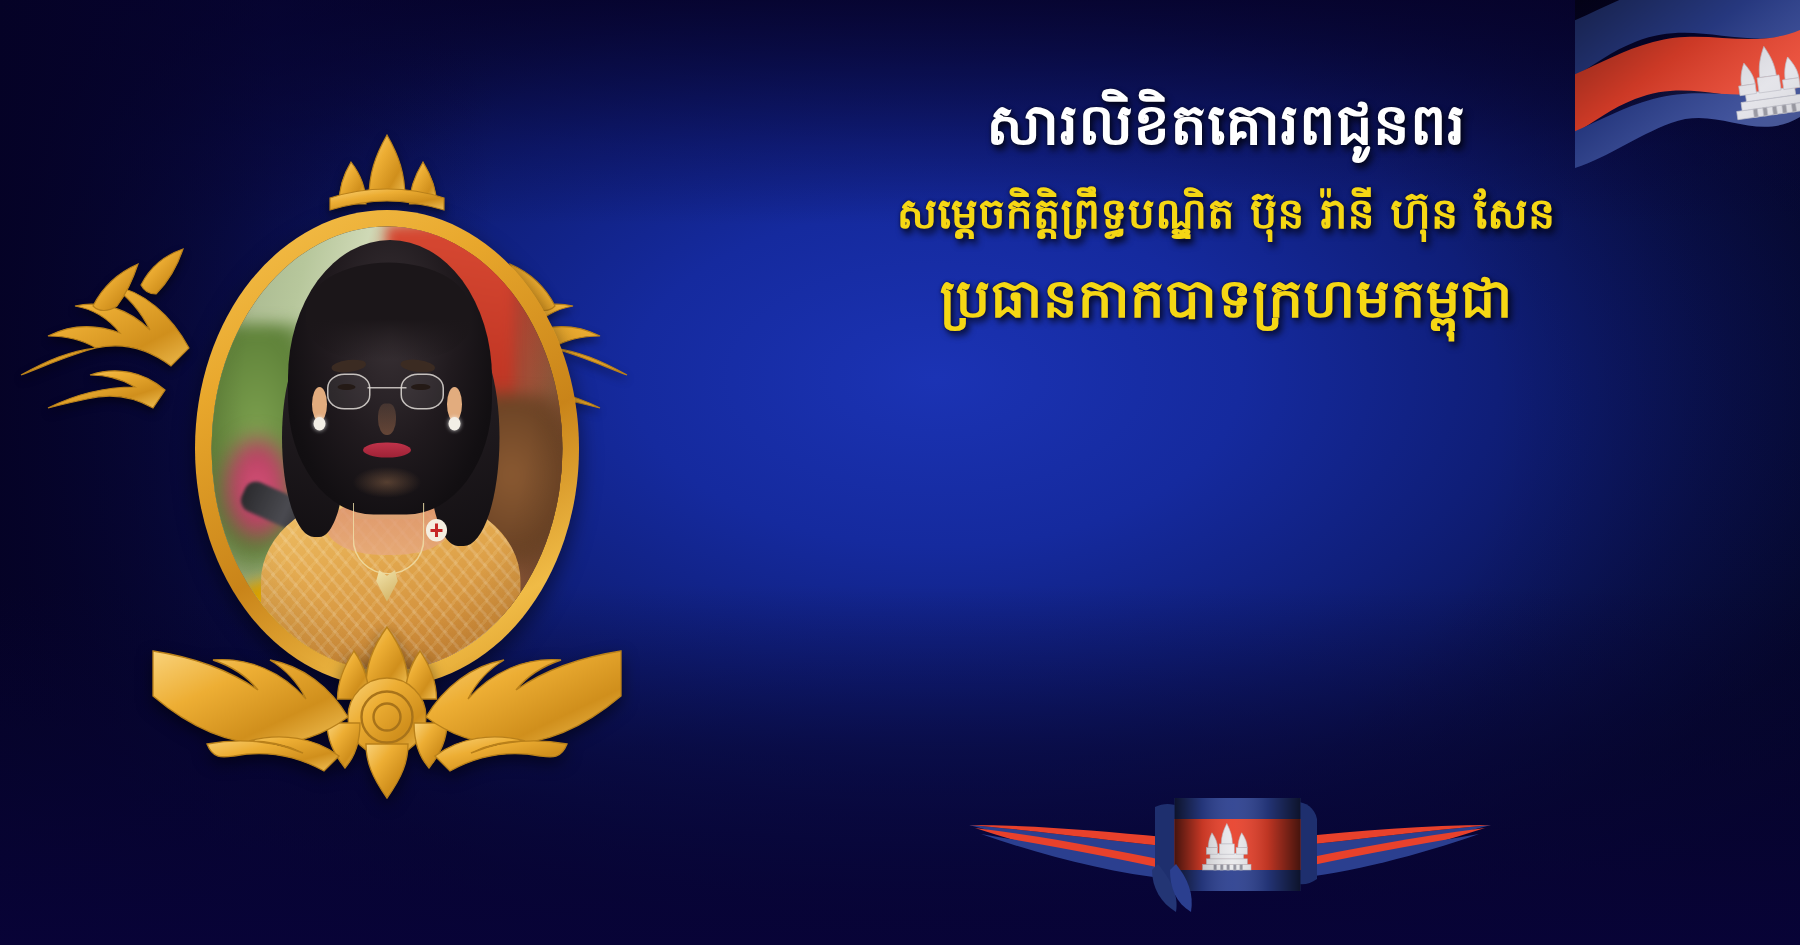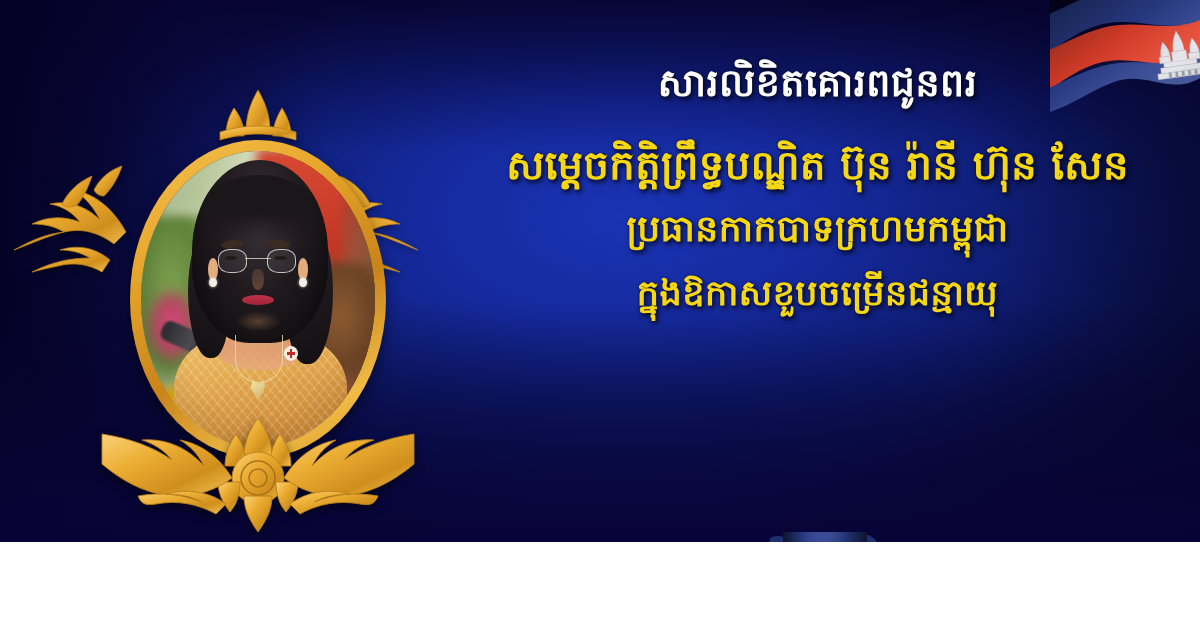--- a/index.html
+++ b/index.html
@@ -1,21 +1,21 @@
 <!DOCTYPE html>
 <html><head>
 <meta charset="utf-8">
 <style>
   html,body{margin:0;padding:0;}
   body{
     width:1200px;height:630px;overflow:hidden;
     font-family:"DejaVu Sans","Liberation Sans",sans-serif;
   }
   #poster{
-    position:relative;width:1200px;height:542px;overflow:hidden;
+    position:relative;width:1200px;height:630px;overflow:hidden;
     background:#404040;
   }
   
   .bg-base{
     position:absolute;inset:0;
     background:
       radial-gradient(ellipse 780px 430px at 52% 40%, #1b33b4 0%, #152a9e 26%, #0f1e78 48%, #0a1250 68%, #060a33 85%, #05062a 100%);
   }
   .bg-vign{
     position:absolute;inset:0;
@@ -143,22 +143,22 @@
     display:flex;flex-direction:column;align-items:center;justify-content:flex-start;
     text-align:center;
   }
   .kline{
     display:block;width:100%;
     font-family:"DejaVu Sans","Liberation Sans",sans-serif;
     font-weight:bold;letter-spacing:.5px;line-height:1.12;
   }
   .l1{color:#ffffff;font-size:38px;margin-bottom:22px;
       text-shadow:0 0 2px rgba(0,0,0,.6),2px 3px 5px rgba(0,0,0,.75);}
-  .l2{color:#f5d714;font-size:40px;margin-bottom:22px;
-      text-shadow:0 0 2px rgba(10,8,60,.9),2px 3px 5px rgba(0,0,0,.8);margin-top:16px;}
+  .l2{color:#f5d714;font-size:28px;margin-bottom:22px;
+      text-shadow:0 0 2px rgba(10,8,60,.9),2px 3px 5px rgba(0,0,0,.8);}
   .l3{color:#f5d714;font-size:36px;margin-bottom:24px;
       text-shadow:0 0 2px rgba(10,8,60,.9),2px 3px 5px rgba(0,0,0,.8);}
   .l4{color:#f5d714;font-size:35px;margin-bottom:24px;
       text-shadow:0 0 2px rgba(10,8,60,.9),2px 3px 5px rgba(0,0,0,.8);}
   .l5{color:#f5d714;font-size:38px;
       text-shadow:0 0 2px rgba(10,8,60,.9),2px 3px 5px rgba(0,0,0,.8);}
 
   
   #corner-flag{position:absolute;right:0;top:0;width:150px;height:112px;overflow:hidden;}
   #ribbon-flag{position:absolute;left:620px;top:516px;width:400px;height:110px;}
@@ -312,21 +312,20 @@
         <circle cx="160" cy="78" r="17"></circle>
         <circle cx="160" cy="78" r="9"></circle>
       </g>
     </svg>
   </div>
 
   <div id="message">
     <span class="kline l1">សារលិខិតគោរពជូនពរ</span>
     <span class="kline l2">សម្តេចកិត្តិព្រឹទ្ធបណ្ឌិត ប៊ុន រ៉ានី ហ៊ុន សែន</span>
     <span class="kline l3">ប្រធានកាកបាទក្រហមកម្ពុជា</span>
-    <span class="kline l4">ក្នុងឱកាសខួបចម្រើនជន្មាយុ</span>
   </div>
 
   <div id="ribbon-flag">
     <svg viewBox="0 0 400 110" width="400" height="110">
       <defs>
         <linearGradient id="rbShade" x1="0" y1="0" x2="1" y2="0">
           <stop offset="0%" stop-color="#000" stop-opacity=".7"></stop>
           <stop offset="22%" stop-color="#000" stop-opacity=".15"></stop>
           <stop offset="46%" stop-color="#fff" stop-opacity=".06"></stop>
           <stop offset="74%" stop-color="#000" stop-opacity=".18"></stop>

